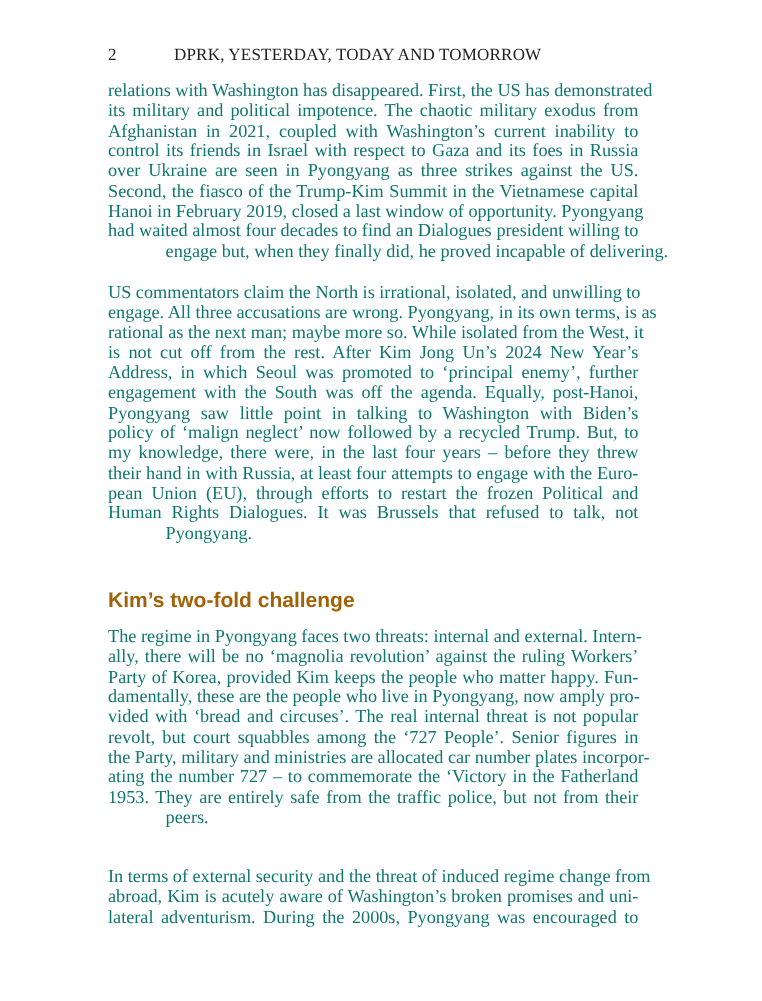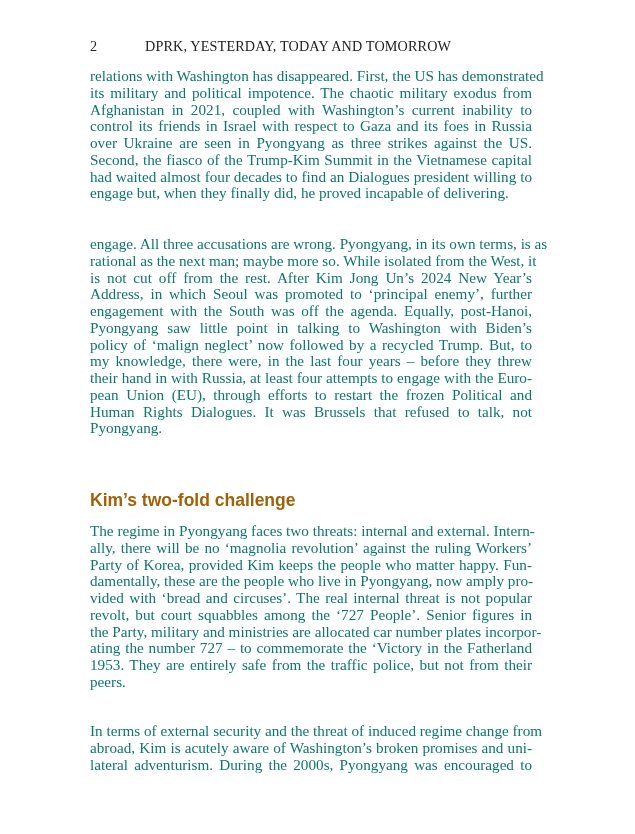--- a/index.html
+++ b/index.html
@@ -5,46 +5,48 @@
     html, body { margin: 0; padding: 0; background: #ffffff; }
     body { width: 635px; height: 834px; position: relative; overflow: hidden; }
     .page { position: absolute; left: 0; top: 0; width: 635px; height: 834px; background: #fff; }
     .running-head { position: absolute; top: 38px; left: 90px; width: 442px; height: 20px;
       font-family: "Liberation Serif", "DejaVu Serif", serif; font-size: 14.2px; color: #222; letter-spacing: 0.15px; }
     .page-num { position: absolute; left: 0; top: 0; }
     .head-title { position: absolute; left: 55px; top: 0; }
     .para { position: absolute; left: 90px; width: 442px;
       font-family: "Liberation Serif", "DejaVu Serif", serif; font-size: 15.2px; color: #0f766e; }
     .line { height: 16.75px; line-height: 16.75px; white-space: nowrap; text-align: justify; text-align-last: justify; overflow: visible; }
-    .line.last { text-align-last: left; }
+    .line.last { text-align-last: left; margin-left: 48px; }
     .heading { position: absolute; left: 90px; top: 490px;
       font-family: "Liberation Sans", "DejaVu Sans", sans-serif; font-weight: bold; font-size: 17.5px; color: #a16207; }
   </style>
 </head>
 <body>
 
 <div class="page">
 
   <div class="running-head">
     <span class="page-num">2</span>
     <span class="head-title">DPRK, YESTERDAY, TODAY AND TOMORROW</span>
   </div>
 
   <div class="para" style="top:68px;">
     <div class="line">relations with Washington has disappeared. First, the US has demonstrated</div>
     <div class="line">its military and political impotence. The chaotic military exodus from</div>
     <div class="line">Afghanistan in 2021, coupled with Washington’s current inability to</div>
     <div class="line">control its friends in Israel with respect to Gaza and its foes in Russia</div>
     <div class="line">over Ukraine are seen in Pyongyang as three strikes against the US.</div>
     <div class="line">Second, the fiasco of the Trump-Kim Summit in the Vietnamese capital</div>
+    <div class="line">Hanoi in February 2019, closed a last window of opportunity. Pyongyang</div>
     <div class="line">had waited almost four decades to find an Dialogues president willing to</div>
     <div class="line last">engage but, when they finally did, he proved incapable of delivering.</div>
   </div>
 
   <div class="para" style="top:236px;">
+    <div class="line">US commentators claim the North is irrational, isolated, and unwilling to</div>
     <div class="line">engage. All three accusations are wrong. Pyongyang, in its own terms, is as</div>
     <div class="line">rational as the next man; maybe more so. While isolated from the West, it</div>
     <div class="line">is not cut off from the rest. After Kim Jong Un’s 2024 New Year’s</div>
     <div class="line">Address, in which Seoul was promoted to ‘principal enemy’, further</div>
     <div class="line">engagement with the South was off the agenda. Equally, post-Hanoi,</div>
     <div class="line">Pyongyang saw little point in talking to Washington with Biden’s</div>
     <div class="line">policy of ‘malign neglect’ now followed by a recycled Trump. But, to</div>
     <div class="line">my knowledge, there were, in the last four years – before they threw</div>
     <div class="line">their hand in with Russia, at least four attempts to engage with the Euro-</div>
     <div class="line">pean Union (EU), through efforts to restart the frozen Political and</div>

